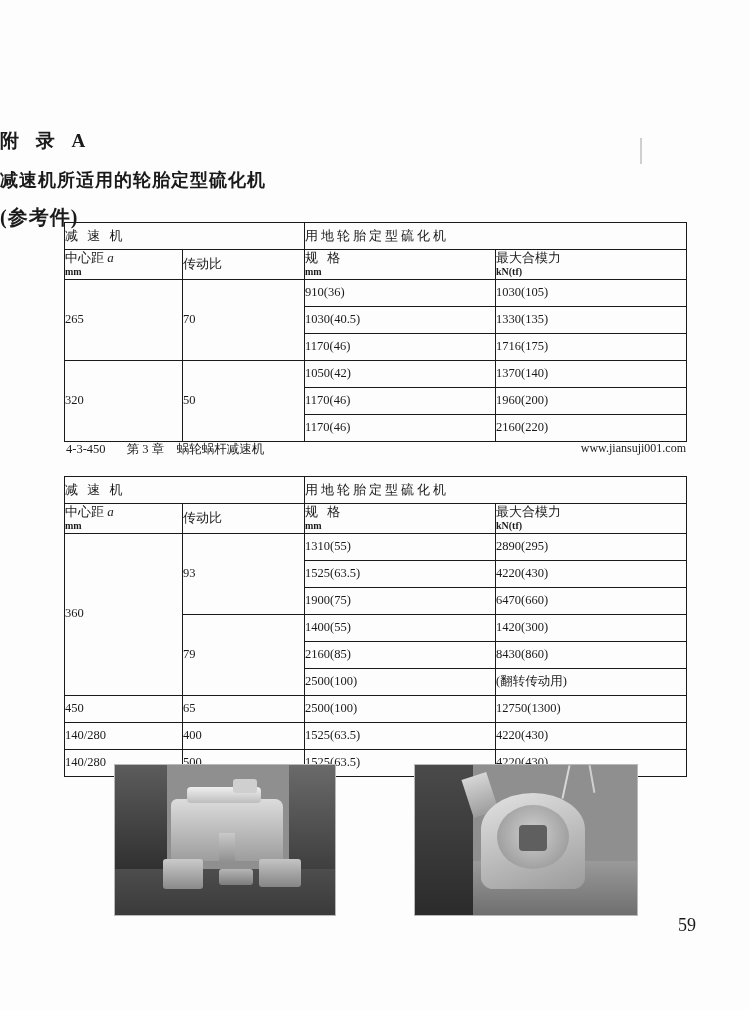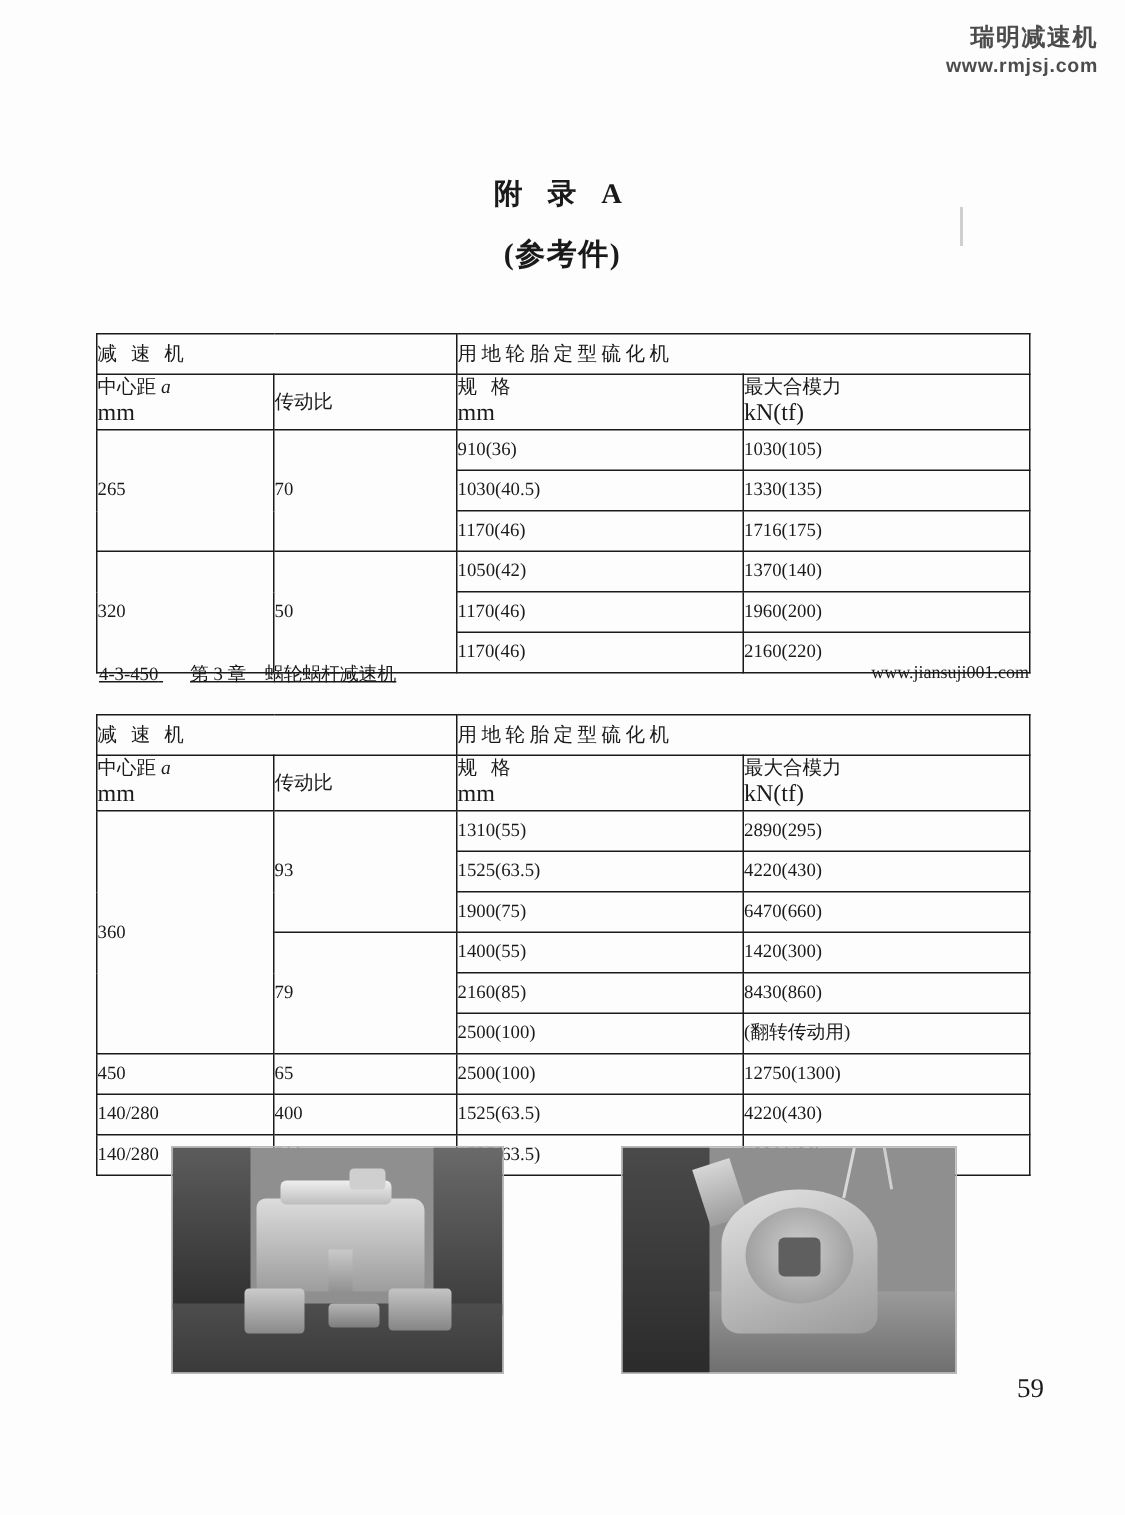--- a/index.html
+++ b/index.html
@@ -40,24 +40,23 @@
     font-family: "Liberation Sans", sans-serif;
     font-weight: bold;
     font-size: 13px;
     letter-spacing: 0.5px;
     color: #4c4c4c;
   }
 
   
   .title-block {
     position: absolute;
-    top: 116px;
+    top: 128px;
     left: 0;
     width: 750px;
-    text-align: center;
   }
   .t1 {
     font-family: "Liberation Serif", serif;
     font-weight: bold;
     font-size: 19px;
     letter-spacing: 6px;
     margin-bottom: 14px;
   }
   .t2 {
     font-family: "Liberation Serif", serif;
@@ -91,42 +90,41 @@
   .grp-head {
     font-size: 13px;
     letter-spacing: 3px;
     height: 24px;
   }
   .sub-head {
     font-size: 13px;
     height: 44px;
   }
   .sub-head .l1 { display: block; }
-  .sub-head .l2 { display: block; font-size: 16px; }
+  .sub-head .l2 { display: block; font-size: 10px; font-weight: bold; }
   .sp { letter-spacing: 3px; }
   .ital { font-style: italic; }
 
   #table1 { top: 222px; left: 64px; width: 622px; }
   #table2 { top: 476px; left: 64px; width: 622px; }
 
   
   .runline {
     position: absolute;
     top: 441px;
     left: 66px;
     width: 620px;
     font-size: 12.5px;
     font-family: "Liberation Serif", serif;
   }
   .runline .left {
     position: absolute;
     left: 0;
     top: 0;
     white-space: nowrap;
-    text-decoration: underline;
   }
   .runline .left .chap { margin-left: 18px; }
   .runline .right {
     position: absolute;
     right: 0;
     top: 0;
     font-family: "Liberation Serif", serif;
     font-size: 12px;
     margin-left: 12px;
   }
@@ -275,27 +273,24 @@
     background: #cfcfcf;
   }
 </style>
 </head>
 <body>
 
 <div class="page">
 
   <div class="scan-mark" style="top:138px;right:108px;width:2px;height:26px;"></div>
 
-  <div class="watermark">
-    <div class="wm-cn">瑞明减速机</div>
-    <div class="wm-url">www.rmjsj.com</div>
-  </div>
 
   <div class="title-block">
     <div class="t1">附 录 A</div>
+    <div class="t2">减速机所适用的轮胎定型硫化机</div>
     <div class="t3">(参考件)</div>
   </div>
 
   <table class="spec" id="table1">
     <colgroup>
       <col style="width:118px">
       <col style="width:122px">
       <col style="width:191px">
       <col style="width:191px">
     </colgroup>

